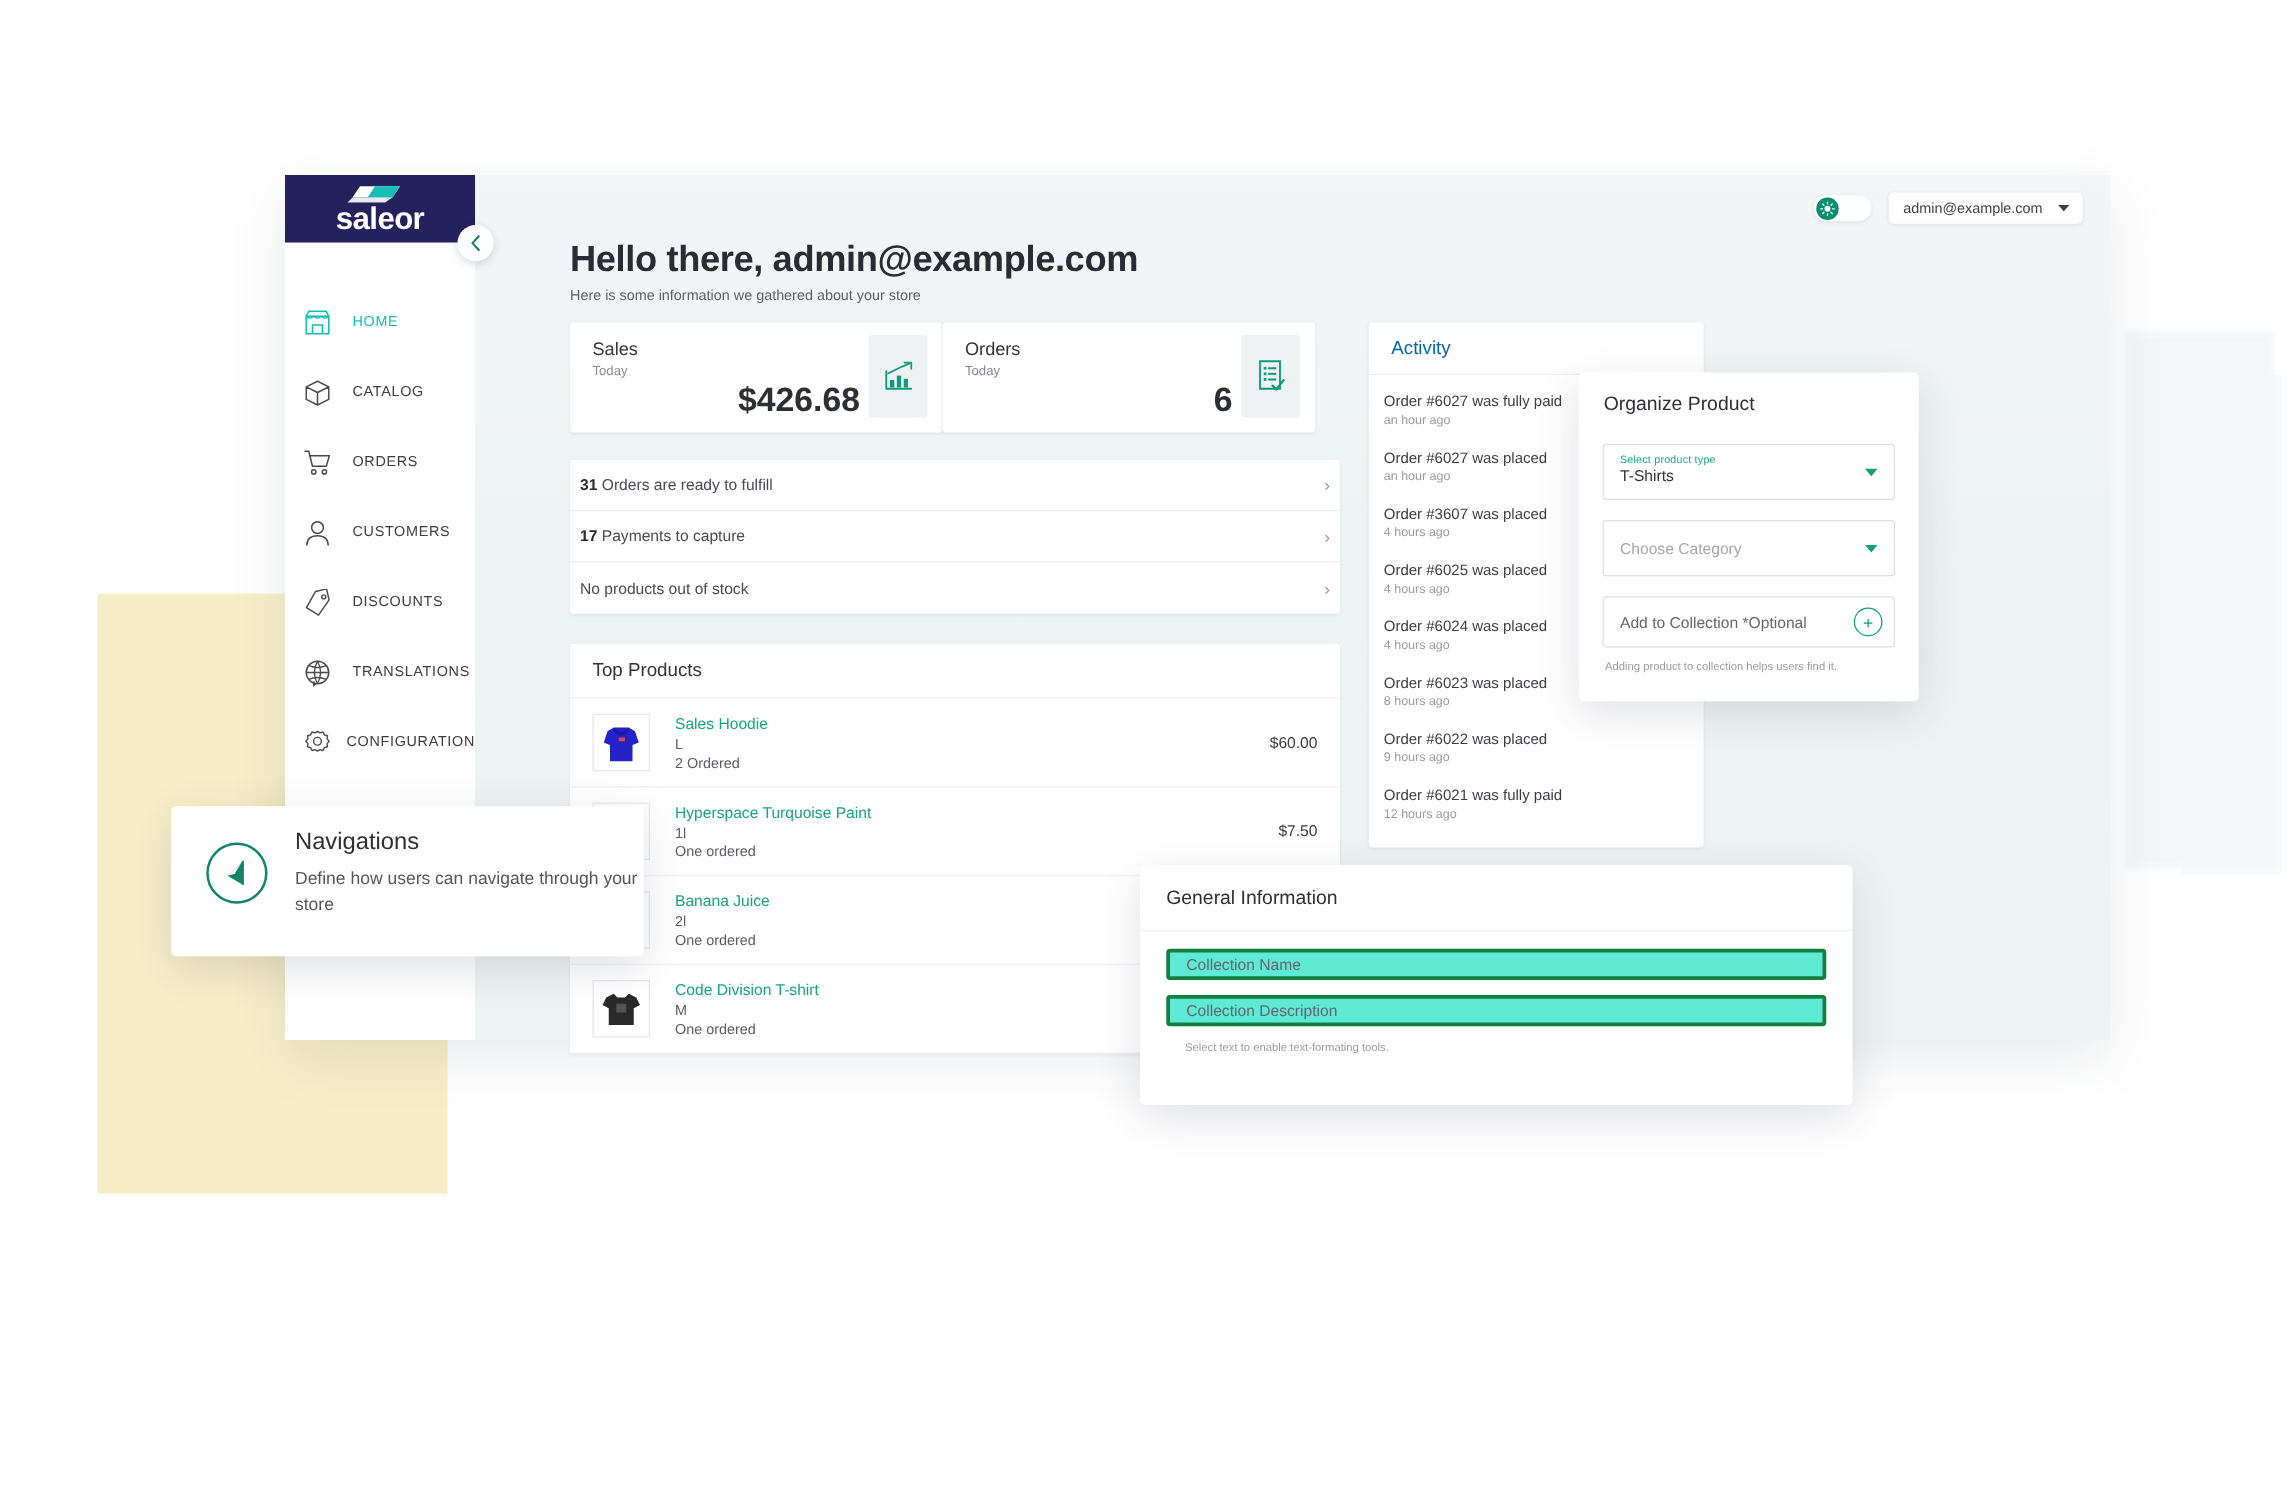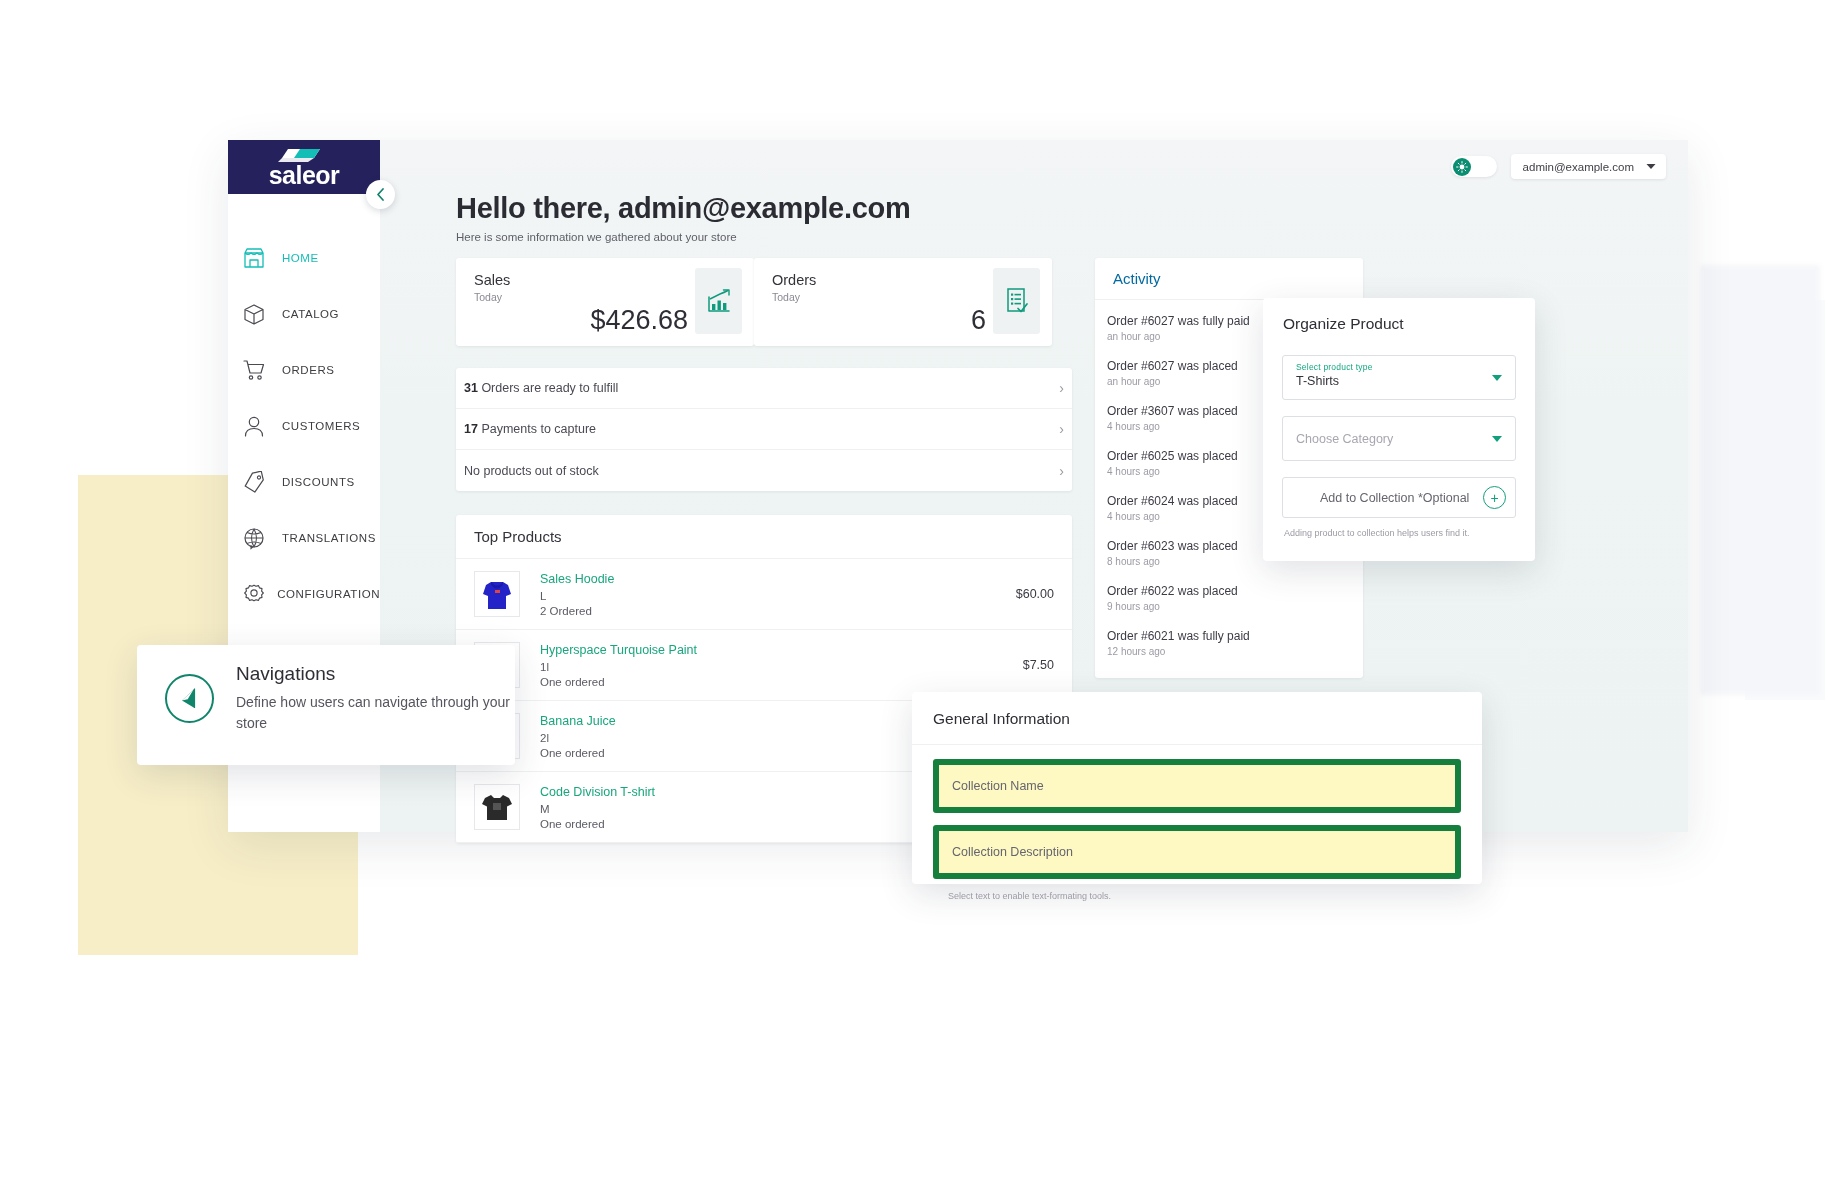--- a/index.html
+++ b/index.html
@@ -109,21 +109,21 @@
   .stats { position: absolute; left: 76px; top: 118px; display: flex; }
   .stat-card {
     width: 298px; height: 88px; background: #fff; border-radius: 3px;
     position: relative; padding: 14px 0 0 18px;
     box-shadow: 0 1px 3px rgba(40,50,70,.08);
   }
   .stat-title { font-size: 14.5px; color: #33333b; }
   .stat-sub { font-size: 10.5px; color: #8a8a94; margin-top: 3px; }
   .stat-value {
     position: absolute; right: 66px; bottom: 10px;
-    font-size: 27px; color: #2e2e36; font-weight: 400;
+    font-size: 27px; color: #2e2e36; font-weight: 700;
   }
   .stat-icon {
     position: absolute; right: 12px; top: 10px;
     width: 47px; height: 66px; border-radius: 3px;
     background: #eef2f3; display: flex; align-items: center; justify-content: center;
   }
 
   
   .actions {
     position: absolute; left: 76px; top: 228px;
@@ -206,43 +206,43 @@
     position: absolute; right: 13px; top: 50%; transform: translateY(-50%);
     width: 0; height: 0;
     border-left: 5px solid transparent; border-right: 5px solid transparent;
     border-top: 6px solid #11a07c;
   }
   .collection-box {
     height: 41px; border: 1px solid #dcdfe3; border-radius: 3px;
     display: flex; align-items: center; justify-content: space-between;
     padding: 0 9px 0 13px; cursor: pointer;
   }
-  .collection-text { font-size: 12.5px; color: #65656f; margin-left: 24px; }
+  .collection-text { font-size: 12.5px; color: #65656f; }
   .plus-btn {
     width: 23px; height: 23px; border-radius: 50%;
     border: 1px solid #12a07d; color: #12a07d;
     display: flex; align-items: center; justify-content: center;
     font-size: 14px; line-height: 1; cursor: pointer;
   }
   .organize-hint {
     font-size: 9px; color: #9b9ba5; padding: 10px 0 0 2px;
   }
 
   .card-general { left: 912px; top: 692px; width: 570px; height: 192px; }
   .general-head {
     font-size: 15.5px; color: #2e2e36;
     padding: 18px 0 0 21px;
   }
   .general-divider { height: 1px; background: #eff0f2; margin-top: 16px; }
   .general-body { padding: 14px 21px 0; }
   .text-field {
-    height: 54px; border: 6px solid #15803d; border-radius: 3px;
+    height: 25px; border: 3px solid #15803d; border-radius: 3px;
     display: flex; align-items: center; padding-left: 13px;
     font-size: 12.5px; color: #65656f; margin-bottom: 12px;
-    cursor: text; background: #fef9c3;
+    cursor: text; background: #5eead4;
   }
   .general-hint { font-size: 9px; color: #9b9ba5; padding-left: 15px; }
 
   .card-nav { left: 137px; top: 645px; width: 378px; height: 120px; }
   .nav-card-inner { display: flex; align-items: center; padding: 18px 0 0 28px; }
   .nav-card-icon {
     width: 49px; height: 49px; border-radius: 50%;
     border: 2px solid #11856c;
     display: flex; align-items: center; justify-content: center;
     flex: none; margin-right: 22px;

